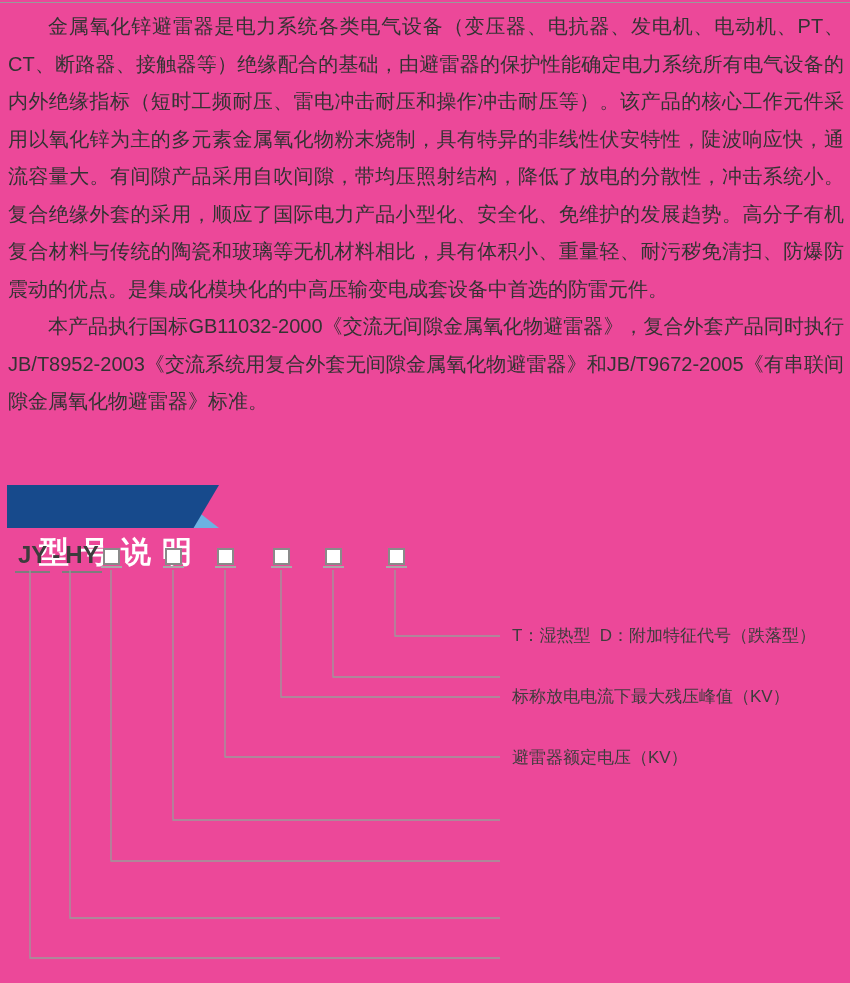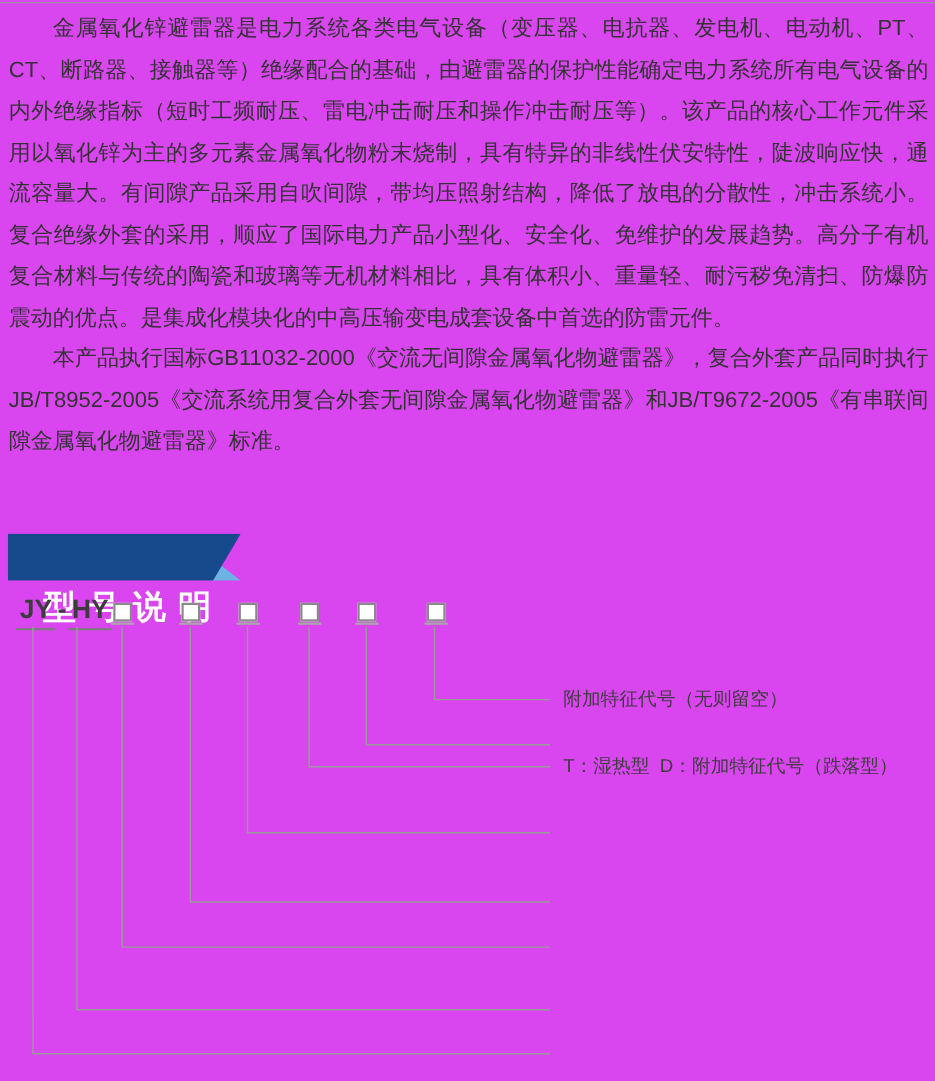--- a/index.html
+++ b/index.html
@@ -1,17 +1,17 @@
 <!DOCTYPE html>
 <html><head>
 <meta charset="utf-8">
 <style>
   html,body { margin:0; padding:0; background:#ffffff; }
   .page {
-    position:relative; width:850px; height:983px; background:#d946ef;
+    position:relative; width:850px; height:983px; background:#ec4899;
     font-family:"Liberation Sans","DejaVu Sans",sans-serif; overflow:hidden;
   }
   .topline {
     position:absolute; top:2px; left:0; width:850px; height:1px; background:#9a9a9a;
   }
   
   .intro {
     position:absolute; left:8px; top:8px; width:836px;
     color:#333333; font-size:20px; line-height:37.5px; text-align:justify;
   }
@@ -59,21 +59,21 @@
 </style>
 </head>
 <body>
 
 <div class="page">
 
   <div class="topline"></div>
 
   <div class="intro">
     <p>金属氧化锌避雷器是电力系统各类电气设备（变压器、电抗器、发电机、电动机、PT、CT、断路器、接触器等）绝缘配合的基础，由避雷器的保护性能确定电力系统所有电气设备的内外绝缘指标（短时工频耐压、雷电冲击耐压和操作冲击耐压等）。该产品的核心工作元件采用以氧化锌为主的多元素金属氧化物粉末烧制，具有特异的非线性伏安特性，陡波响应快，通流容量大。有间隙产品采用自吹间隙，带均压照射结构，降低了放电的分散性，冲击系统小。复合绝缘外套的采用，顺应了国际电力产品小型化、安全化、免维护的发展趋势。高分子有机复合材料与传统的陶瓷和玻璃等无机材料相比，具有体积小、重量轻、耐污秽免清扫、防爆防震动的优点。是集成化模块化的中高压输变电成套设备中首选的防雷元件。</p>
-    <p>本产品执行国标GB11032-2000《交流无间隙金属氧化物避雷器》，复合外套产品同时执行JB/T8952-2005《交流系统用复合外套无间隙金属氧化物避雷器》和JB/T9672-2005《有串联间隙金属氧化物避雷器》标准。</p>
+    <p>本产品执行国标GB11032-2000《交流无间隙金属氧化物避雷器》，复合外套产品同时执行JB/T8952-2003《交流系统用复合外套无间隙金属氧化物避雷器》和JB/T9672-2005《有串联间隙金属氧化物避雷器》标准。</p>
   </div>
 
   <div class="banner-wrap">
     <div class="banner-fold"></div>
     <div class="banner-bg"></div>
     <div class="banner-title">型号说明</div>
   </div>
 
   <div class="model-prefix"><span class="prefix-part">JY</span><span class="prefix-dash">-</span><span class="prefix-part">HY</span></div>
 
@@ -96,22 +96,23 @@
     <polyline points="70,570 70,918 500,918"></polyline>
     <polyline points="111,570 111,861 500,861"></polyline>
     <polyline points="173,570 173,820 500,820"></polyline>
     <polyline points="225,570 225,757 500,757"></polyline>
     <polyline points="281,570 281,697 500,697"></polyline>
     <polyline points="333,570 333,677 500,677"></polyline>
     <polyline points="395,570 395,636 500,636"></polyline>
   </svg>
 
   <div class="legend">
-    <div class="legend-row">附加特征代号（无则留空）</div>
     <div class="legend-row">T：湿热型  D：附加特征代号（跌落型）</div>
+    <div class="legend-row">标称放电电流下最大残压峰值（KV）</div>
+    <div class="legend-row">避雷器额定电压（KV）</div>
     
     
     
     
     
     
     
     
     
     

